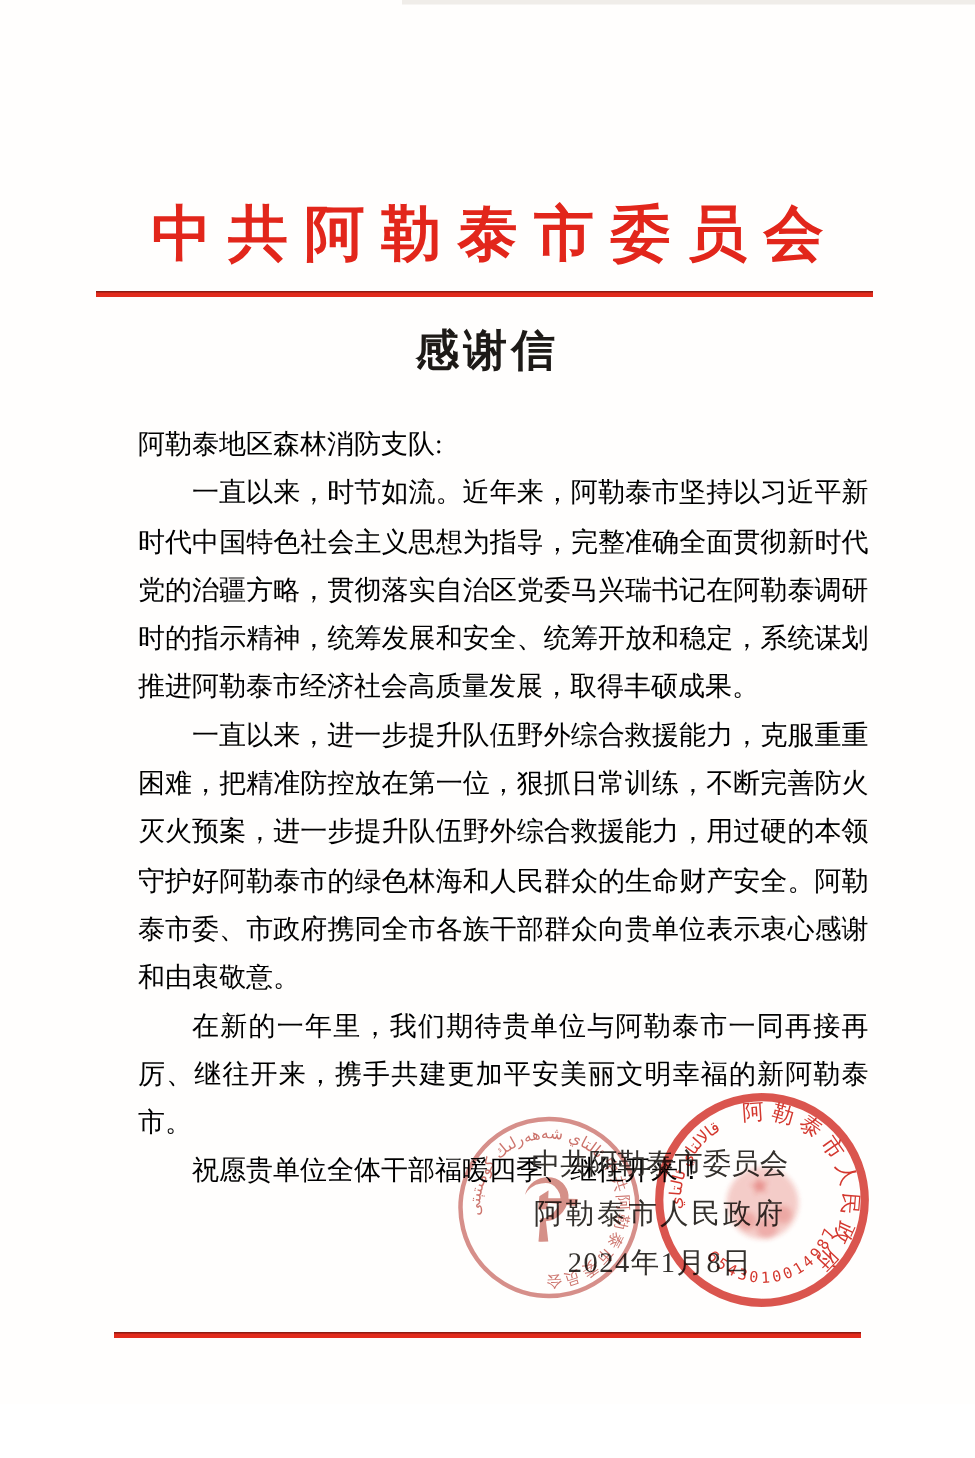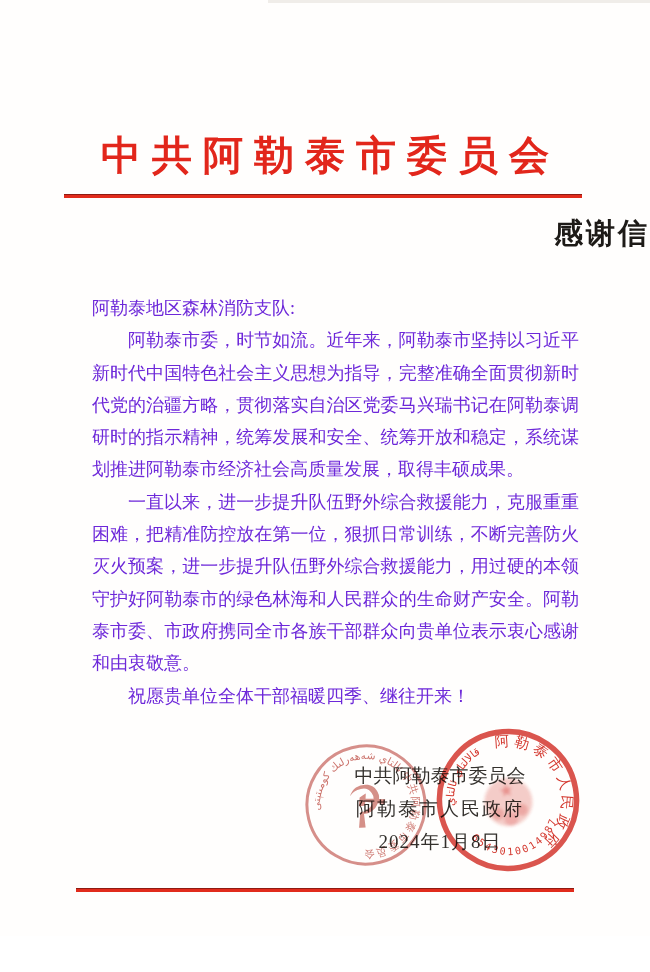--- a/index.html
+++ b/index.html
@@ -26,30 +26,30 @@
   }
   .rule{
     position:absolute;height:3px;
     background:#e12b1c;
     border-top:1px solid #8f1b12;
   }
   .rule.top{top:194px;left:64px;width:518px;}
   .rule.bottom{top:888px;left:76px;width:498px;}
   .doc-title{
     position:absolute;top:214px;left:0;width:100%;
-    text-align:right;
+    text-align:center;
     font-size:29px;font-weight:bold;letter-spacing:3px;
     color:#1d1a17;
     font-family:"Liberation Sans","DejaVu Sans",sans-serif;
   }
   .body-text{
-    position:absolute;top:292px;left:92px;width:487px;
+    position:absolute;top:280px;left:92px;width:487px;
     font-size:18px;line-height:32.3px;
     text-align:justify;
-    color:#6d28d9;
+    color:#000000;
   }
   .body-text p{margin:0;text-indent:2em;}
   .body-text .salutation{text-indent:0;}
   .signature-line{
     position:absolute;left:290px;width:300px;
     text-align:center;font-size:19px;color:#33302c;z-index:1;
   }
   .sig-committee{top:763px;}
   .sig-government{top:796px;letter-spacing:2px;}
   .sig-date{top:829px;letter-spacing:1px;}
@@ -69,22 +69,23 @@
   <div class="scan-edge"></div>
 
   <div class="letterhead">中共阿勒泰市委员会</div>
 
   <div class="rule top"></div>
 
   <div class="doc-title">感谢信</div>
 
   <div class="body-text">
     <p class="salutation">阿勒泰地区森林消防支队:</p>
-    <p>阿勒泰市委，时节如流。近年来，阿勒泰市坚持以习近平新时代中国特色社会主义思想为指导，完整准确全面贯彻新时代党的治疆方略，贯彻落实自治区党委马兴瑞书记在阿勒泰调研时的指示精神，统筹发展和安全、统筹开放和稳定，系统谋划推进阿勒泰市经济社会高质量发展，取得丰硕成果。</p>
+    <p>一直以来，时节如流。近年来，阿勒泰市坚持以习近平新时代中国特色社会主义思想为指导，完整准确全面贯彻新时代党的治疆方略，贯彻落实自治区党委马兴瑞书记在阿勒泰调研时的指示精神，统筹发展和安全、统筹开放和稳定，系统谋划推进阿勒泰市经济社会高质量发展，取得丰硕成果。</p>
     <p>一直以来，进一步提升队伍野外综合救援能力，克服重重困难，把精准防控放在第一位，狠抓日常训练，不断完善防火灭火预案，进一步提升队伍野外综合救援能力，用过硬的本领守护好阿勒泰市的绿色林海和人民群众的生命财产安全。阿勒泰市委、市政府携同全市各族干部群众向贵单位表示衷心感谢和由衷敬意。</p>
+    <p>在新的一年里，我们期待贵单位与阿勒泰市一同再接再厉、继往开来，携手共建更加平安美丽文明幸福的新阿勒泰市。</p>
     <p>祝愿贵单位全体干部福暖四季、继往开来！</p>
   </div>
 
   <div class="signature-line sig-committee">中共阿勒泰市委员会</div>
   <div class="signature-line sig-government">阿勒泰市人民政府</div>
   <div class="signature-line sig-date">2024年1月8日</div>
 
   <svg class="seal seal-left" width="132" height="132" viewBox="0 0 132 132">
     <defs>
       <path id="sealL-arc" d="M 20,66 A 46,46 0 1 1 112,66 A 46,46 0 1 1 20,66" fill="none"></path>

